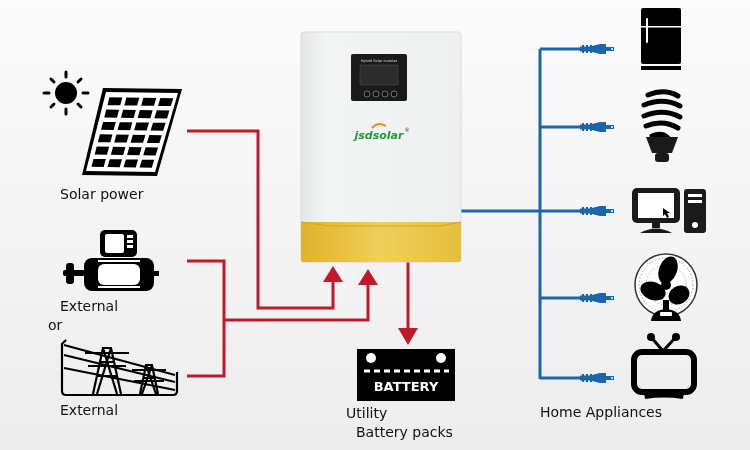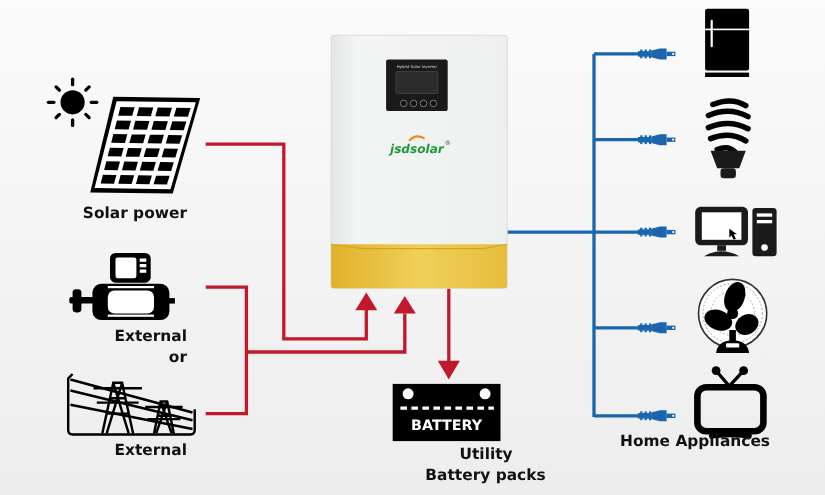--- a/index.html
+++ b/index.html
@@ -1,18 +1,18 @@
 <!DOCTYPE html>
 <html><head>
 <meta charset="utf-8">
 <style>
   html,body{margin:0;padding:0;}
   body{width:750px;height:450px;overflow:hidden;background:linear-gradient(#fbfbfb,#ededed);font-family:"DejaVu Sans","Liberation Sans",sans-serif;position:relative;}
   svg.main{position:absolute;left:0;top:0;}
-  .label{position:absolute;font-weight:bold;font-size:14px;color:#111;text-align:right;line-height:19px;}
+  .label{position:absolute;font-weight:normal;font-size:14px;color:#111;text-align:left;line-height:19px;}
 </style>
 </head>
 <body>
 
 <svg class="main" width="750" height="450" viewBox="0 0 750 450">
   <defs>
     <linearGradient id="gold" x1="0" y1="0" x2="1" y2="0">
       <stop offset="0" stop-color="#e0b22a"></stop>
       <stop offset="0.5" stop-color="#f0cf5a"></stop>
       <stop offset="1" stop-color="#e6be3d"></stop>
@@ -196,17 +196,17 @@
     <circle cx="676" cy="337" r="4" fill="#000"></circle>
     <line x1="651" y1="337" x2="663" y2="351" stroke="#000" stroke-width="3"></line>
     <line x1="676" y1="337" x2="663" y2="351" stroke="#000" stroke-width="3"></line>
     <rect x="634" y="352" width="60" height="40" rx="8" fill="none" stroke="#000" stroke-width="6"></rect>
     <path d="M645,397 Q664,389 683,397 Q664,394 645,397 Z" fill="#000" stroke="#000" stroke-width="4"></path>
   </g>
 </svg>
 
 <div class="label" style="left:60px;top:185px;width:110px;">Solar power</div>
 <div class="label" style="left:60px;top:297px;width:110px;">External</div>
-<div class="label" style="left:60px;top:316px;width:110px;">or</div>
+<div class="label" style="left:48px;top:316px;width:110px;">or</div>
 <div class="label" style="left:60px;top:401px;width:110px;">External</div>
 <div class="label" style="left:346px;top:404px;width:120px;">Utility</div>
 <div class="label" style="left:356px;top:423px;width:140px;">Battery packs</div>
-<div class="label" style="left:540px;top:392px;width:160px;">Home Appliances</div>
+<div class="label" style="left:540px;top:403px;width:160px;">Home Appliances</div>
 
 </body></html>

